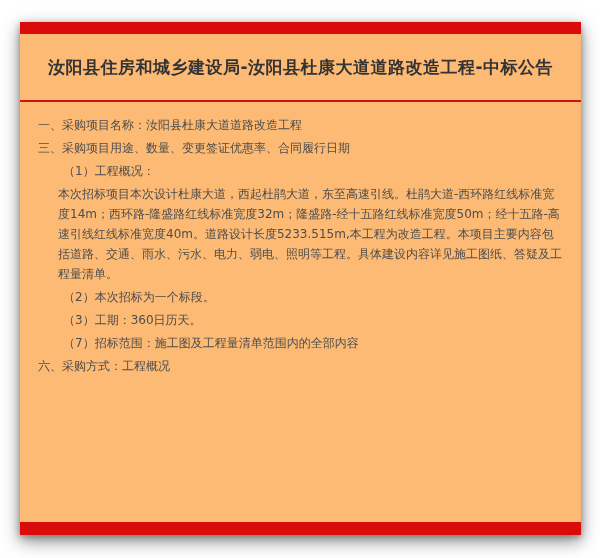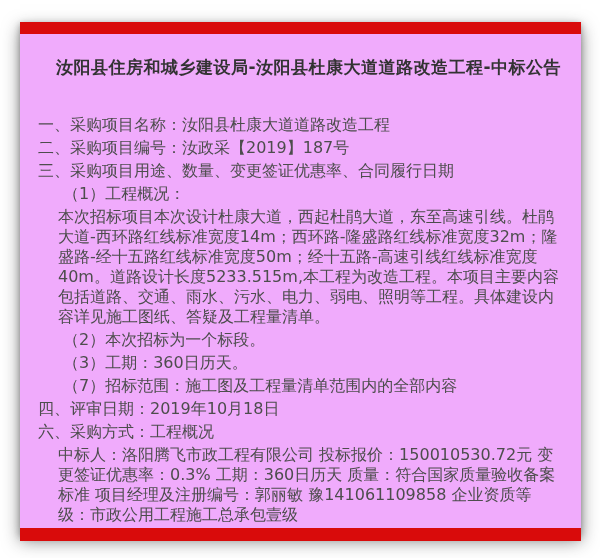--- a/index.html
+++ b/index.html
@@ -51,58 +51,55 @@
   }
   .title-divider {
     height: 0;
     border-top: 2px solid;
     flex: 0 0 auto;
   }
   .content {
     flex: 1 1 auto;
     padding: 13px 18px 0 18px;
     color: #4d4d4d;
-    font-size: 16px;
+    font-size: 12px;
   }
   .content p {
     margin: 0 0 3px 0;
     line-height: 20px;
   }
   .indent-sub { padding-left: 25px; }
   .indent-para { padding-left: 20px; }
   .bottom-bar {
     flex: 0 0 auto;
     height: 13px;
     width: 100%;
     margin-top: auto;
   }
 </style>
 </head>
 <body>
 
 <div class="stage">
-  <div class="card" style="background: #f0abfc; align-items: flex-end;">
+  <div class="card" style="background: #fdba74;">
 
     <div class="accent-bar" style="background: rgb(217, 11, 11);"></div>
 
     <div class="title-block">
       <h1 style="color: rgb(51, 51, 51);">汝阳县住房和城乡建设局-汝阳县杜康大道道路改造工程-中标公告</h1>
     </div>
 
     <div class="title-divider" style="border-top-color: rgb(204, 20, 20);"></div>
 
     <div class="content" style="color: rgb(77, 77, 77);">
       <p>一、采购项目名称：汝阳县杜康大道道路改造工程</p>
-      <p>二、采购项目编号：汝政采【2019】187号</p>
       <p>三、采购项目用途、数量、变更签证优惠率、合同履行日期</p>
       <p class="indent-sub">（1）工程概况：</p>
       <p class="indent-para">本次招标项目本次设计杜康大道，西起杜鹃大道，东至高速引线。杜鹃大道-西环路红线标准宽度14m；西环路-隆盛路红线标准宽度32m；隆盛路-经十五路红线标准宽度50m；经十五路-高速引线红线标准宽度40m。道路设计长度5233.515m,本工程为改造工程。本项目主要内容包括道路、交通、雨水、污水、电力、弱电、照明等工程。具体建设内容详见施工图纸、答疑及工程量清单。</p>
       <p class="indent-sub">（2）本次招标为一个标段。</p>
       <p class="indent-sub">（3）工期：360日历天。</p>
       <p class="indent-sub">（7）招标范围：施工图及工程量清单范围内的全部内容</p>
-      <p>四、评审日期：2019年10月18日</p>
       <p>六、采购方式：工程概况</p>
-      <p class="indent-para">中标人：洛阳腾飞市政工程有限公司 投标报价：150010530.72元 变更签证优惠率：0.3% 工期：360日历天 质量：符合国家质量验收备案标准 项目经理及注册编号：郭丽敏 豫141061109858 企业资质等级：市政公用工程施工总承包壹级</p>
     </div>
 
     <div class="bottom-bar" style="background: rgb(217, 11, 11);"></div>
   </div>
 </div>
 
 </body></html>

